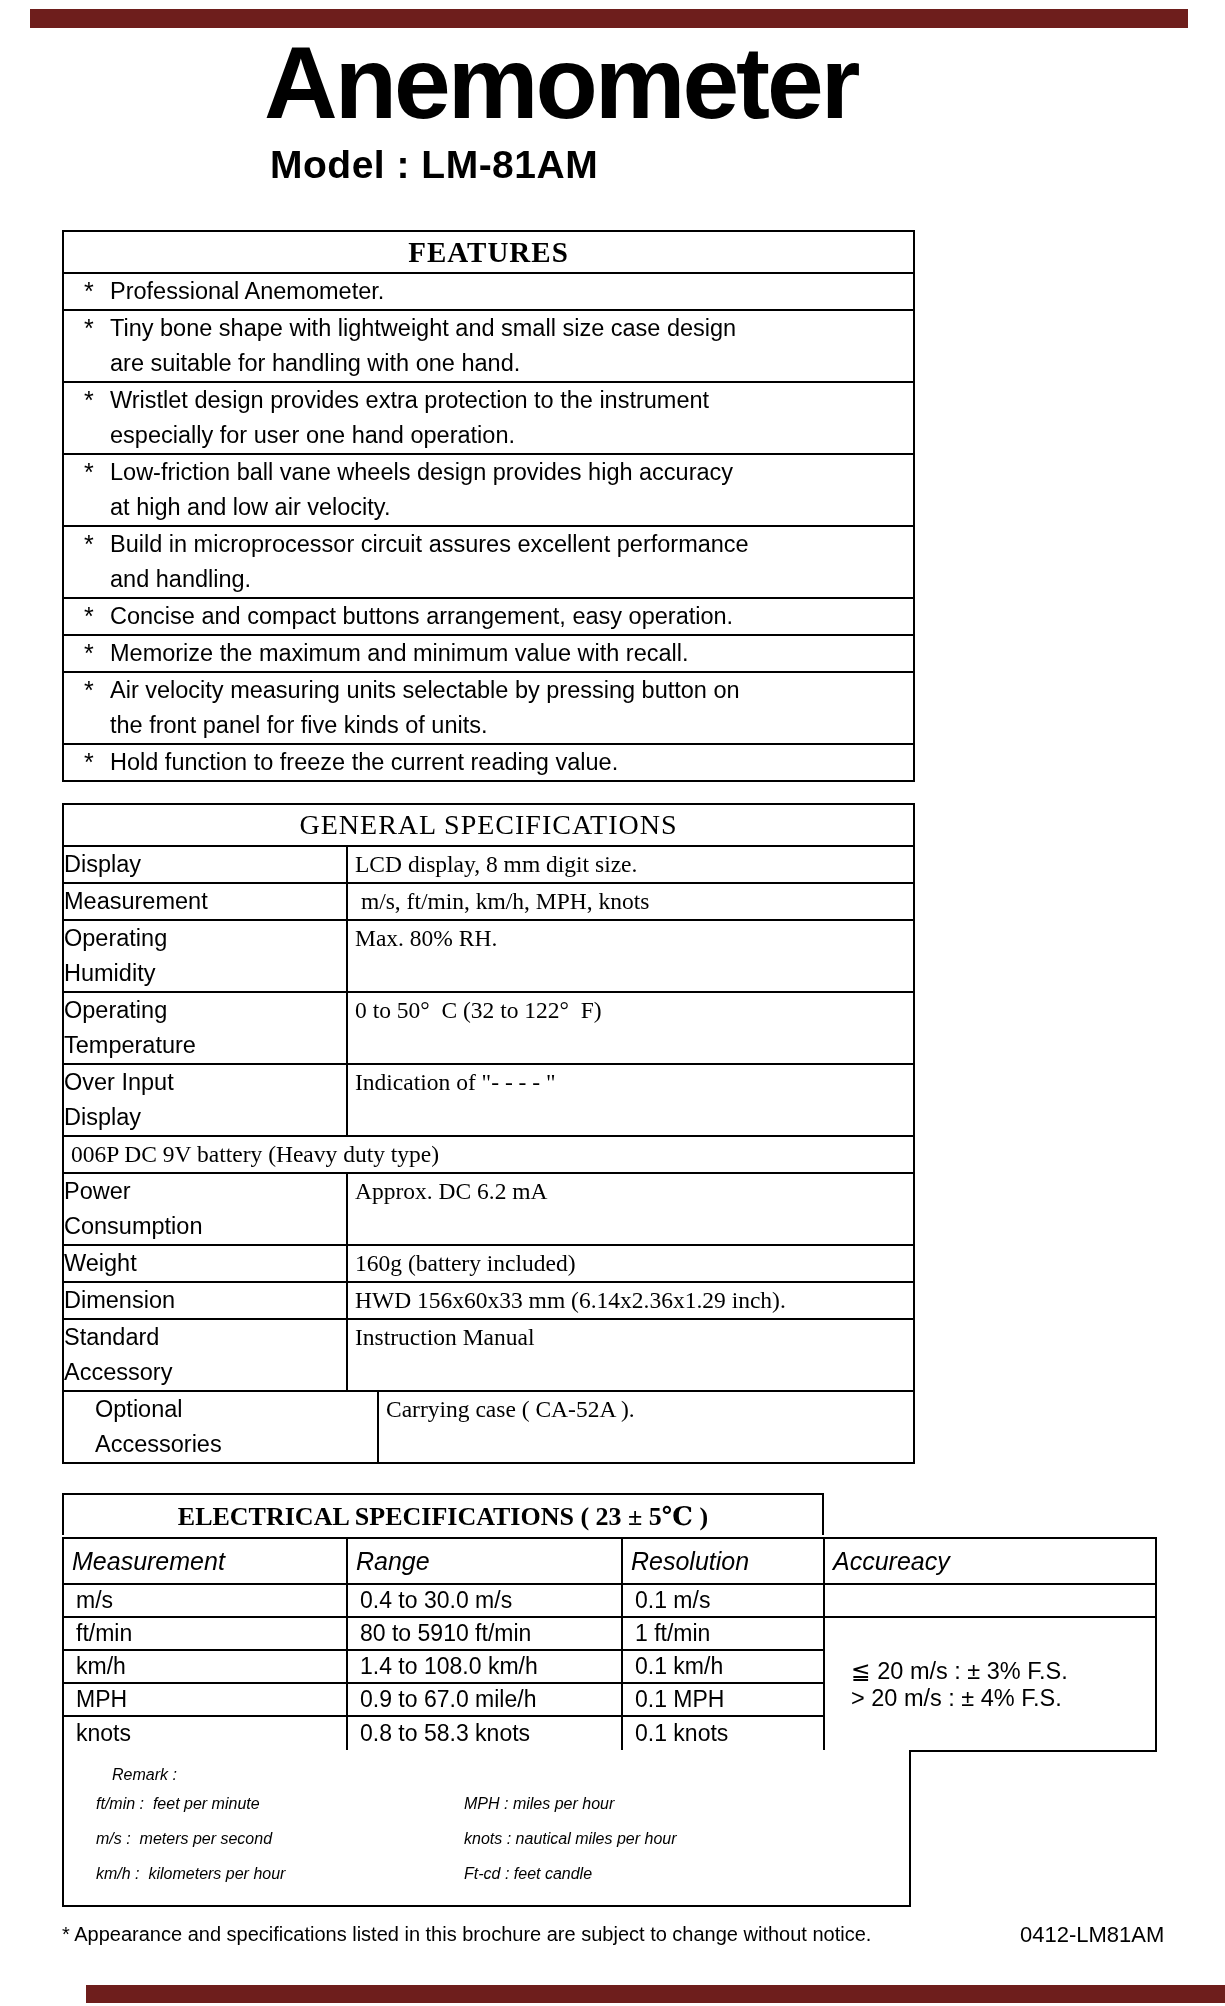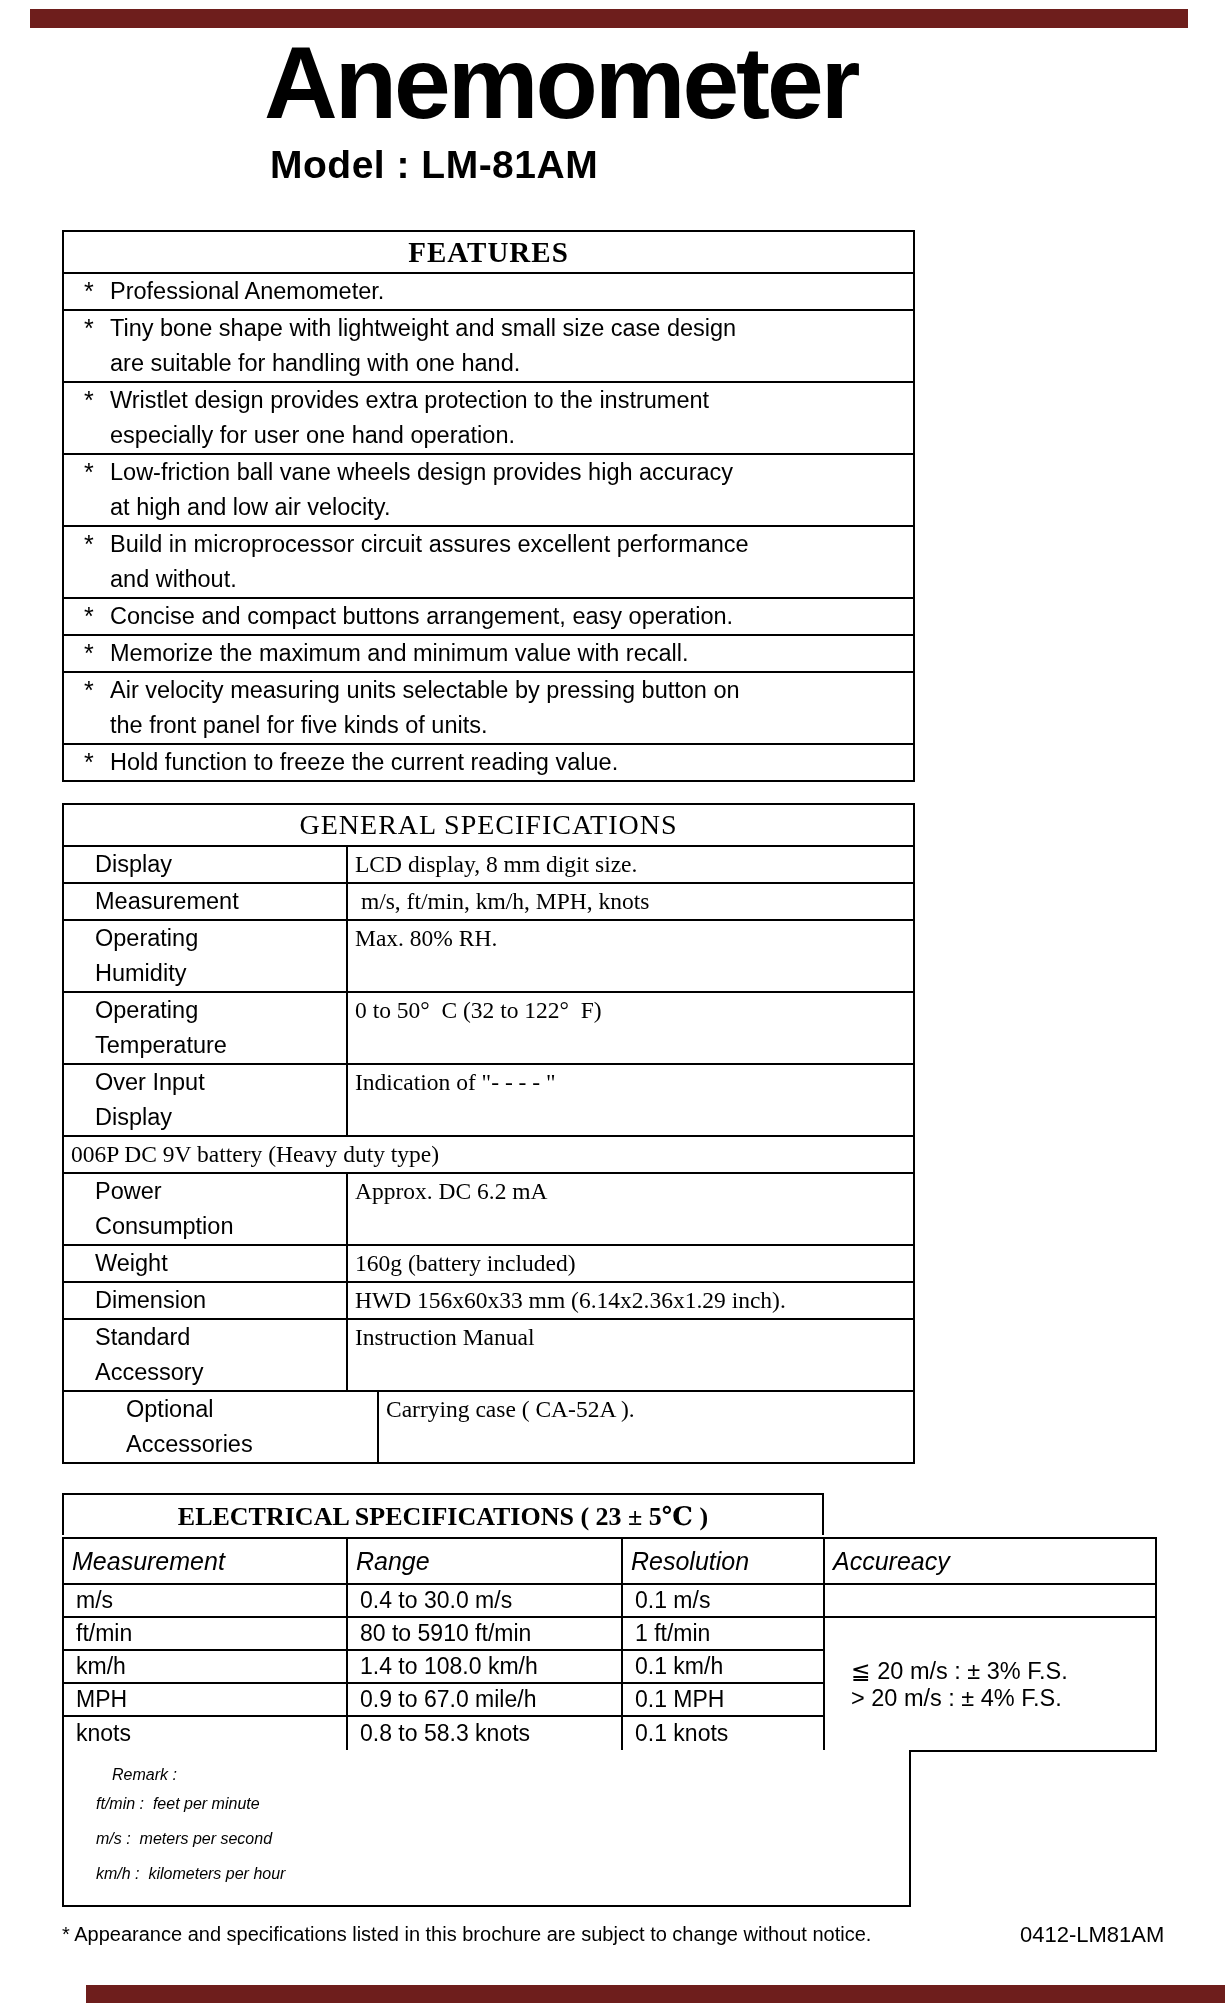--- a/index.html
+++ b/index.html
@@ -23,21 +23,21 @@
   .feature-row:last-child{border-bottom:none;}
   .feature-star{width:46px;padding-left:20px;box-sizing:border-box;font-size:25px;}
   .feature-lines{flex:1;}
 
   
   .general{position:absolute;left:62px;top:803px;width:849px;border:2px solid #000;background:#fff;}
   .general-header{height:40px;line-height:40px;border-bottom:2px solid #000;font-weight:normal;
                   font-size:28px;letter-spacing:1px;}
   .spec-row{display:flex;border-bottom:2px solid #000;font-size:23.5px;line-height:35px;}
   .spec-row:last-child{border-bottom:none;margin-left:31px;}
-  .spec-label{width:284px;border-right:2px solid #000;padding-left:31px;box-sizing:border-box;}
+  .spec-label{width:284px;border-right:2px solid #000;padding-left:0;box-sizing:border-box;}
   .spec-value{flex:1;padding-left:7px;white-space:pre-wrap;font-family:Liberation Serif, serif;}
 
   
   .elec-header{position:absolute;left:62px;top:1493px;width:762px;height:42px;line-height:44px;
                border:2px solid #000;border-bottom:none;font-weight:bold;font-size:26px;
                box-sizing:border-box;background:#fff;}
   .elec-table{position:absolute;left:62px;top:1537px;width:1095px;box-sizing:border-box;
               border:2px solid #000;display:grid;background:#fff;
               grid-template-columns:284px 275px 202px 1fr;
               grid-template-rows:46px repeat(5,33px);}
@@ -98,21 +98,21 @@
         <div class="feature-star">*</div>
         <div class="feature-lines">
           <div class="fline">Low-friction ball vane wheels design provides high accuracy</div>
           <div class="fline">at high and low air velocity.</div>
         </div>
       </div>
       <div class="feature-row">
         <div class="feature-star">*</div>
         <div class="feature-lines">
           <div class="fline">Build in microprocessor circuit assures excellent performance</div>
-          <div class="fline">and without.</div>
+          <div class="fline">and handling.</div>
         </div>
       </div>
       <div class="feature-row">
         <div class="feature-star">*</div>
         <div class="feature-lines">
           <div class="fline">Concise and compact buttons arrangement, easy operation.</div>
         </div>
       </div>
       <div class="feature-row">
         <div class="feature-star">*</div>
@@ -236,17 +236,18 @@
     <div class="acc-merged nor nob" style="grid-area: 3 / 4 / 7;">
       <div class="acc-line">≦ 20 m/s : ± 3% F.S.</div>
       <div class="acc-line">&gt; 20 m/s : ± 4% F.S.</div>
     </div>
   </div>
 
 <div class="remark">
   <div class="remark-title">Remark :</div>
   <div class="remark-cols">
     <div class="remark-col left"><div class="rline">ft/min :  feet per minute</div><div class="rline">m/s :  meters per second</div><div class="rline">km/h :  kilometers per hour</div></div>
+    <div class="remark-col right"><div class="rline">MPH : miles per hour</div><div class="rline">knots : nautical miles per hour</div><div class="rline">Ft-cd : feet candle</div></div>
   </div>
 </div>
 
 <div class="footer-note">* Appearance and specifications listed in this brochure are subject to change without notice.</div>
 <div class="footer-code">0412-LM81AM</div>
 
 </body></html>

